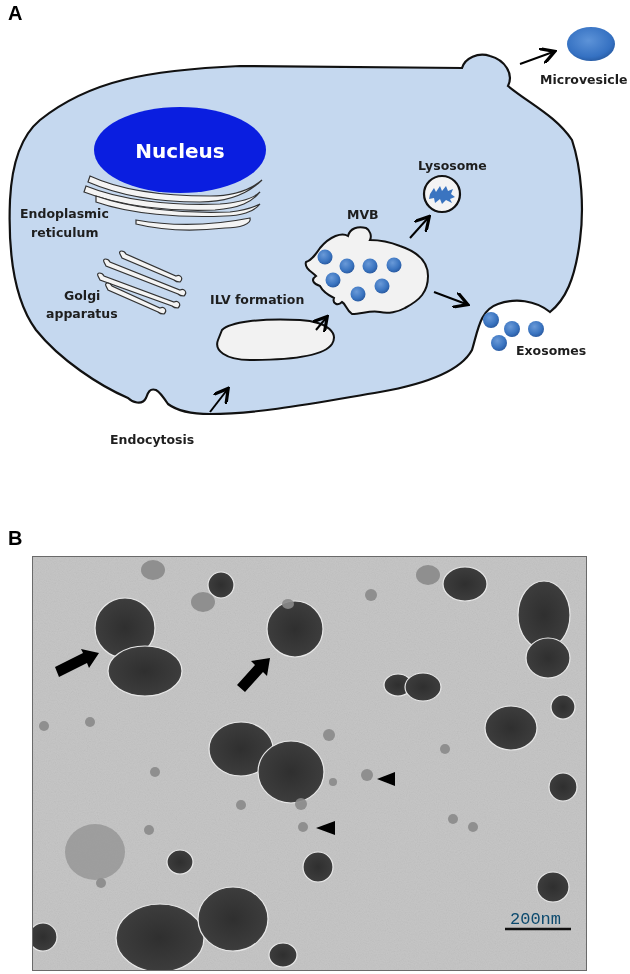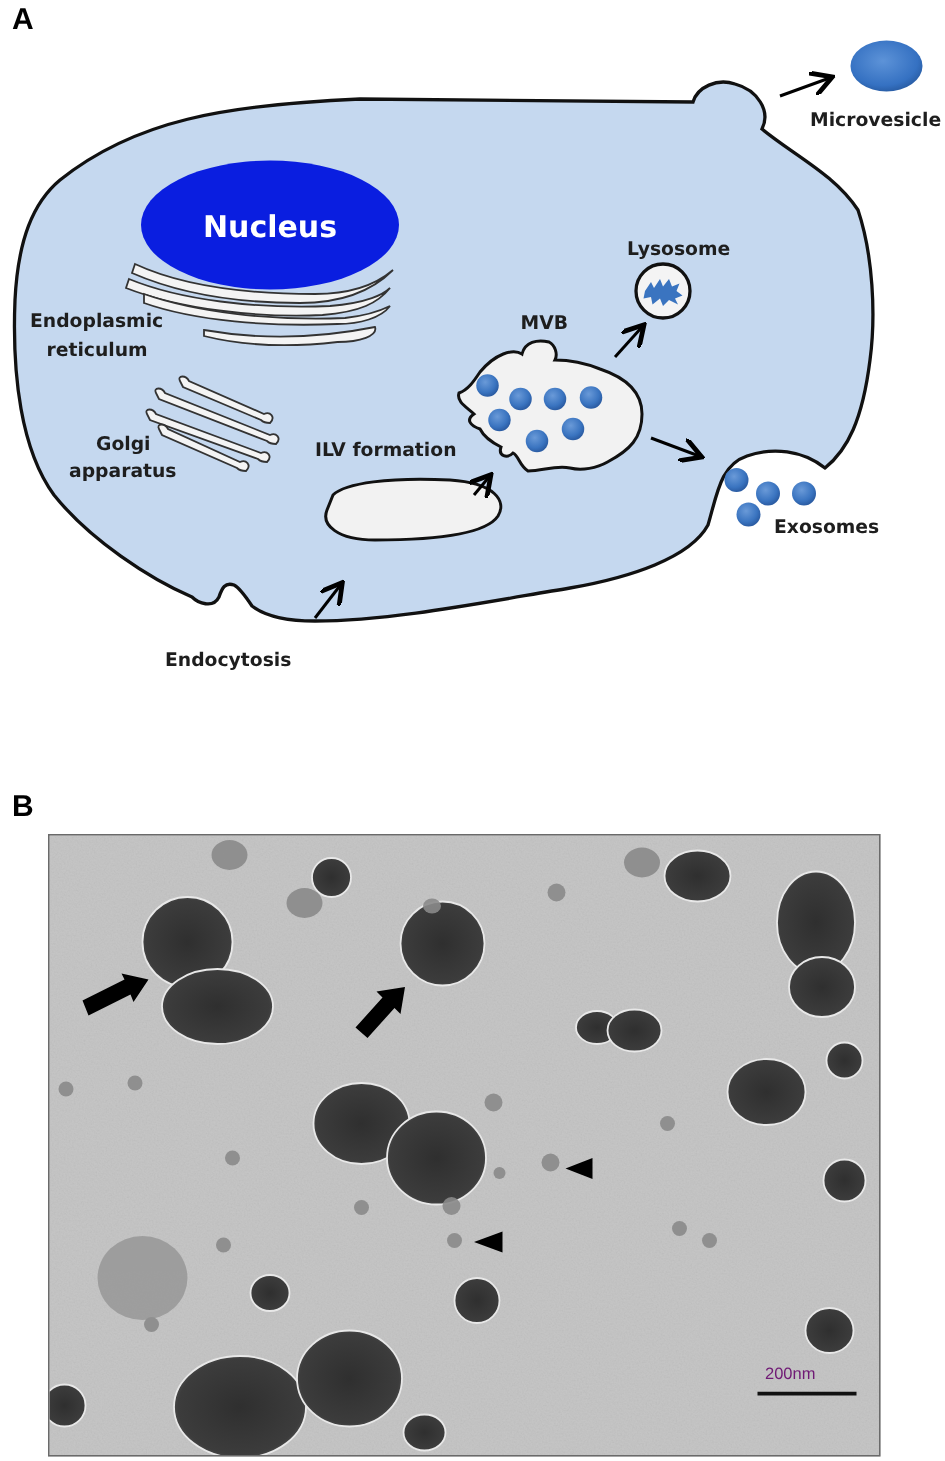--- a/index.html
+++ b/index.html
@@ -1,21 +1,21 @@
 <!DOCTYPE html>
 <html><head>
   <meta charset="utf-8">
   <style>
     html, body { margin: 0; padding: 0; background: #ffffff; }
     body { width: 630px; height: 974px; position: relative; overflow: hidden; font-family: "Liberation Sans", "DejaVu Sans", sans-serif; }
     .panel-label { position: absolute; font-weight: bold; font-size: 20px; color: #000; font-family: "Liberation Sans", sans-serif; }
     svg { position: absolute; left: 0; top: 0; }
     .lbl { font-family: "DejaVu Sans", "Liberation Sans", sans-serif; font-weight: bold; fill: #1e1e1e; font-size: 12.5px; }
     .em-frame { position: absolute; left: 32px; top: 556px; width: 553px; height: 413px; border: 1px solid #6a6a6a; background: #c6c6c6; overflow: hidden; }
-    .scale-text { position: absolute; font-family: Liberation Sans, sans-serif; font-size: 11px; color: #701a75; }
+    .scale-text { position: absolute; font-family: Liberation Mono, monospace; font-size: 17px; color: #0c4a6e; }
   </style>
 </head>
 <body>
 
 <div class="panel-label" style="left:8px; top:2px;">A</div>
 
 <svg width="630" height="460" viewBox="0 0 630 460">
   <defs>
     <radialGradient id="vesGrad" cx="40%" cy="35%" r="65%">
       <stop offset="0%" stop-color="#6a9ad8"></stop>

